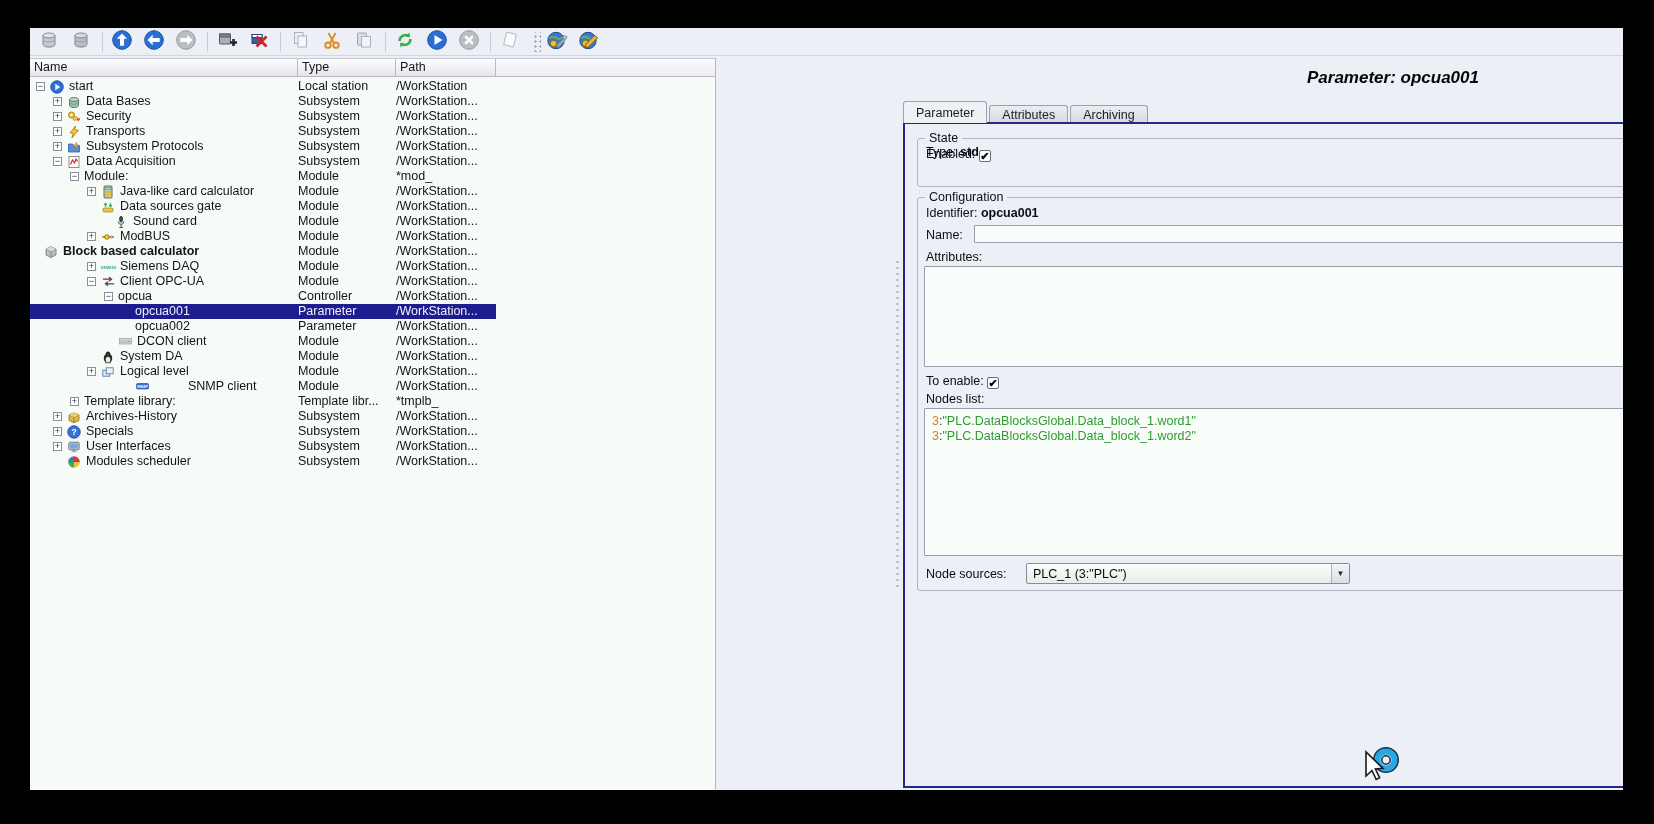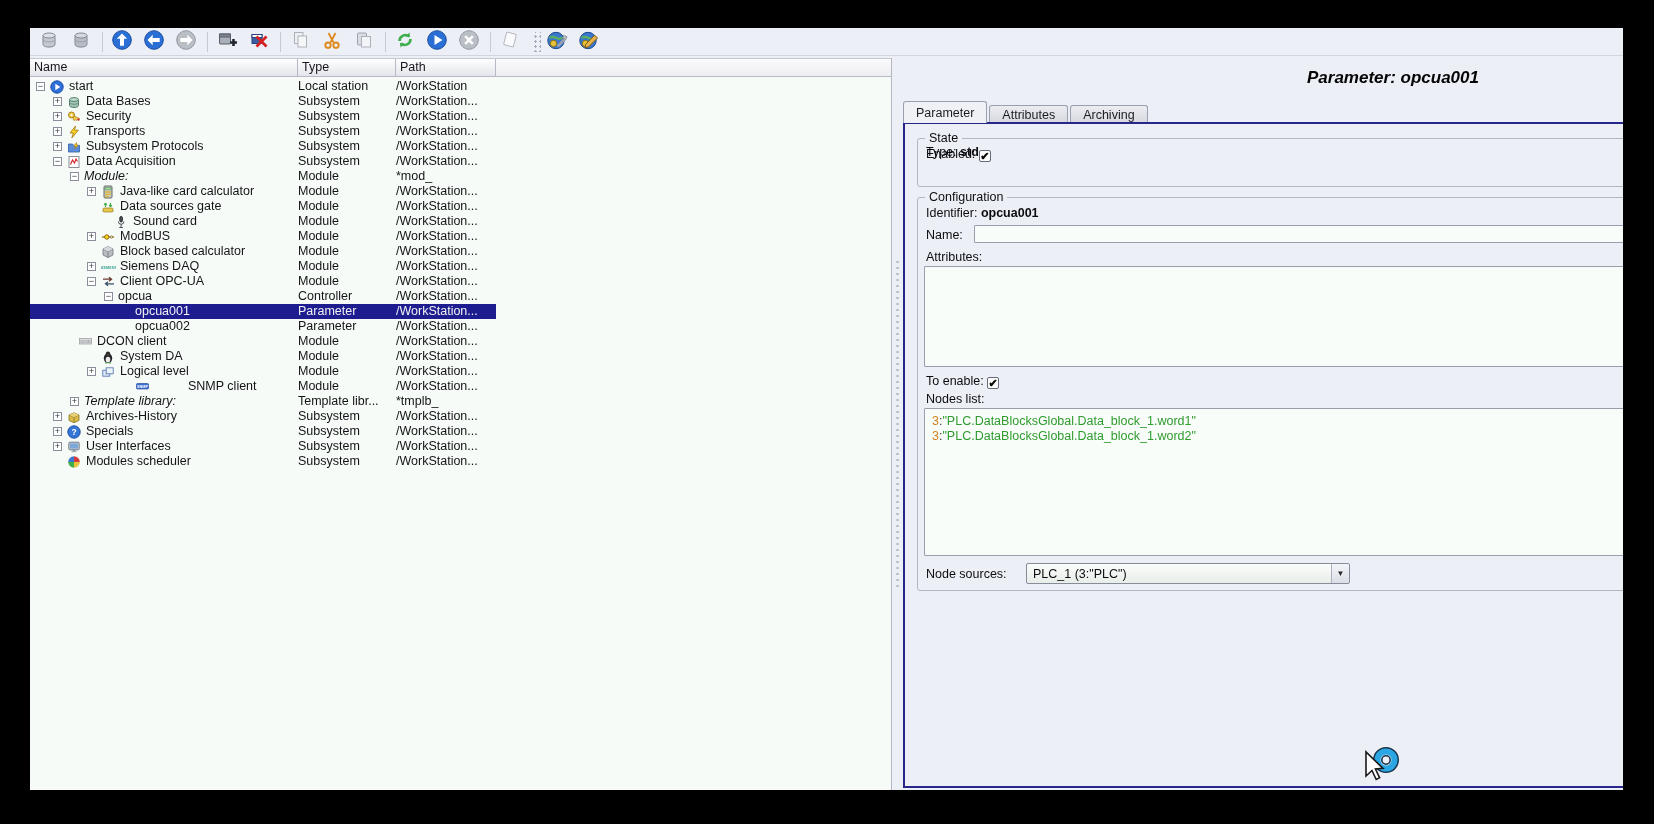--- a/index.html
+++ b/index.html
@@ -16,21 +16,21 @@
     position:absolute;left:0;top:0;width:100%;height:28px;box-sizing:border-box;
     border-bottom:1px solid #d2d5e0;display:flex;align-items:center;padding-left:7px;
   }
   .tb-btn{width:24px;height:24px;margin-right:8px;display:flex;align-items:center;justify-content:center;border-radius:3px}
   .tb-sep{width:1px;height:20px;background:#c7cad6;margin:0 7px 0 1px}
   .tb-dots{width:9px;height:20px;margin:0 4px 0 2px;
     background-image:radial-gradient(circle,#a9aebc 1px,transparent 1.3px);
     background-size:5px 5px;background-position:1px 2px;}
   
   .tree{
-    position:absolute;left:0;top:30px;width:862px;bottom:0;
+    position:absolute;left:0;top:30px;width:686px;bottom:0;
     background:#f7fbf7;border-right:1px solid #b4b8c2;box-sizing:border-box;overflow:hidden;
   }
   .tree-header{display:flex;height:19px;box-sizing:border-box;
     background:linear-gradient(#fefefe,#e7e8ee);
     border-top:1px solid #c4c7d2;border-bottom:1px solid #b7bac6;
     font-size:12.5px;color:#16161a}
   .th-cell{box-sizing:border-box;border-right:1px solid #b7bac6;padding:1px 0 0 4px;
     background:linear-gradient(#ffffff,#e4e5eb)}
   .th-rest{flex:1;background:linear-gradient(#fbfbfd,#ededf2)}
   .tree-rows{position:absolute;left:0;top:21px;right:0;bottom:0}
@@ -38,21 +38,21 @@
   .trow.selected::before{content:"";position:absolute;left:0;top:0;width:466px;height:15px;background:#1d1d90}
   .trow.selected .cell{color:#f1f1f4}
   .cell{position:absolute;top:0;height:15px;line-height:15px}
   .c-name{left:0;display:flex;align-items:center}
   .c-type{left:268px}
   .c-path{left:366px}
   .handle{display:inline-flex;width:9px;height:9px;box-sizing:border-box;border:1px solid #8a8e9c;background:#fff;
     font-size:9px;line-height:7px;align-items:center;justify-content:center;color:#30343c;margin-right:5px;flex:none}
   .hspace{display:inline-block;width:14px;flex:none}
   .ticon{display:inline-flex;width:15px;height:14px;margin-right:4px;flex:none;align-items:center}
-  .titalic{font-style:italic}
+  .titalic{}
   
   .splitter{position:absolute;left:862px;top:30px;width:11px;bottom:0;background:#edeff7;
     display:flex;align-items:center;justify-content:center}
   .split-grip{width:5px;height:330px;
     background-image:radial-gradient(circle,#b2b6c4 1px,transparent 1.3px);
     background-size:5px 6px}
   
   .rpanel{position:absolute;left:873px;top:30px;right:0;bottom:0}
   .rtitle{position:absolute;top:10px;left:0;width:980px;text-align:center;
     font-size:17px;font-weight:bold;font-style:italic;color:#050505}
@@ -371,21 +371,21 @@
                 <line x1="8" y1="7" x2="13" y2="7" stroke="#8a6a10" stroke-width="1.2"></line>
                 <circle cx="10.5" cy="7" r="1.2" fill="#d8d8d8" stroke="#8a6a10" stroke-width=".6"></circle>
               </svg>
             </span>
             <span class=" cellText">ModBUS</span>
           </div>
           <div class="cell c-type">Module</div>
           <div class="cell c-path">/WorkStation...</div>
         </div>
         <div class="trow">
-          <div class="cell c-name" style="padding-left: 57px;">
+          <div class="cell c-name" style=" font-weight: bold;">
             <span class="hspace"></span>
             <span class="ticon">
               <svg width="14" height="14" viewBox="0 0 14 14">
                 <path d="M7 1.5l5 2.5v6L7 12.5 2 10V4z" fill="#b9bec2" stroke="#70767c" stroke-width=".8"></path>
                 <path d="M2 4l5 2.5L12 4M7 6.5v6" fill="none" stroke="#70767c" stroke-width=".8"></path>
                 <path d="M7 1.5l5 2.5-5 2.5L2 4z" fill="#d6dade"></path>
               </svg>
             </span>
             <span class=" cellText">Block based calculator</span>
           </div>
@@ -437,21 +437,21 @@
         </div>
         <div class="trow">
           <div class="cell c-name" style="padding-left: 91px;">
             <span class="hspace"></span>
             <span class=" cellText">opcua002</span>
           </div>
           <div class="cell c-type">Parameter</div>
           <div class="cell c-path">/WorkStation...</div>
         </div>
         <div class="trow">
-          <div class="cell c-name" style="padding-left: 34px;">
+          <div class="cell c-name" style="padding-left: 74px;">
             <span class="hspace"></span>
             <span class="ticon">
               <svg width="15" height="15" viewBox="0 0 15 15">
                 <rect x="1.5" y="4.5" width="12" height="5.5" fill="#dcdcde" stroke="#94989e" stroke-width=".7"></rect>
                 <text x="7.5" y="8.8" font-family="Liberation Sans,sans-serif" font-size="3.4" fill="#74787e" text-anchor="middle">DCON</text>
               </svg>
             </span>
             <span class=" cellText">DCON client</span>
           </div>
           <div class="cell c-type">Module</div>

